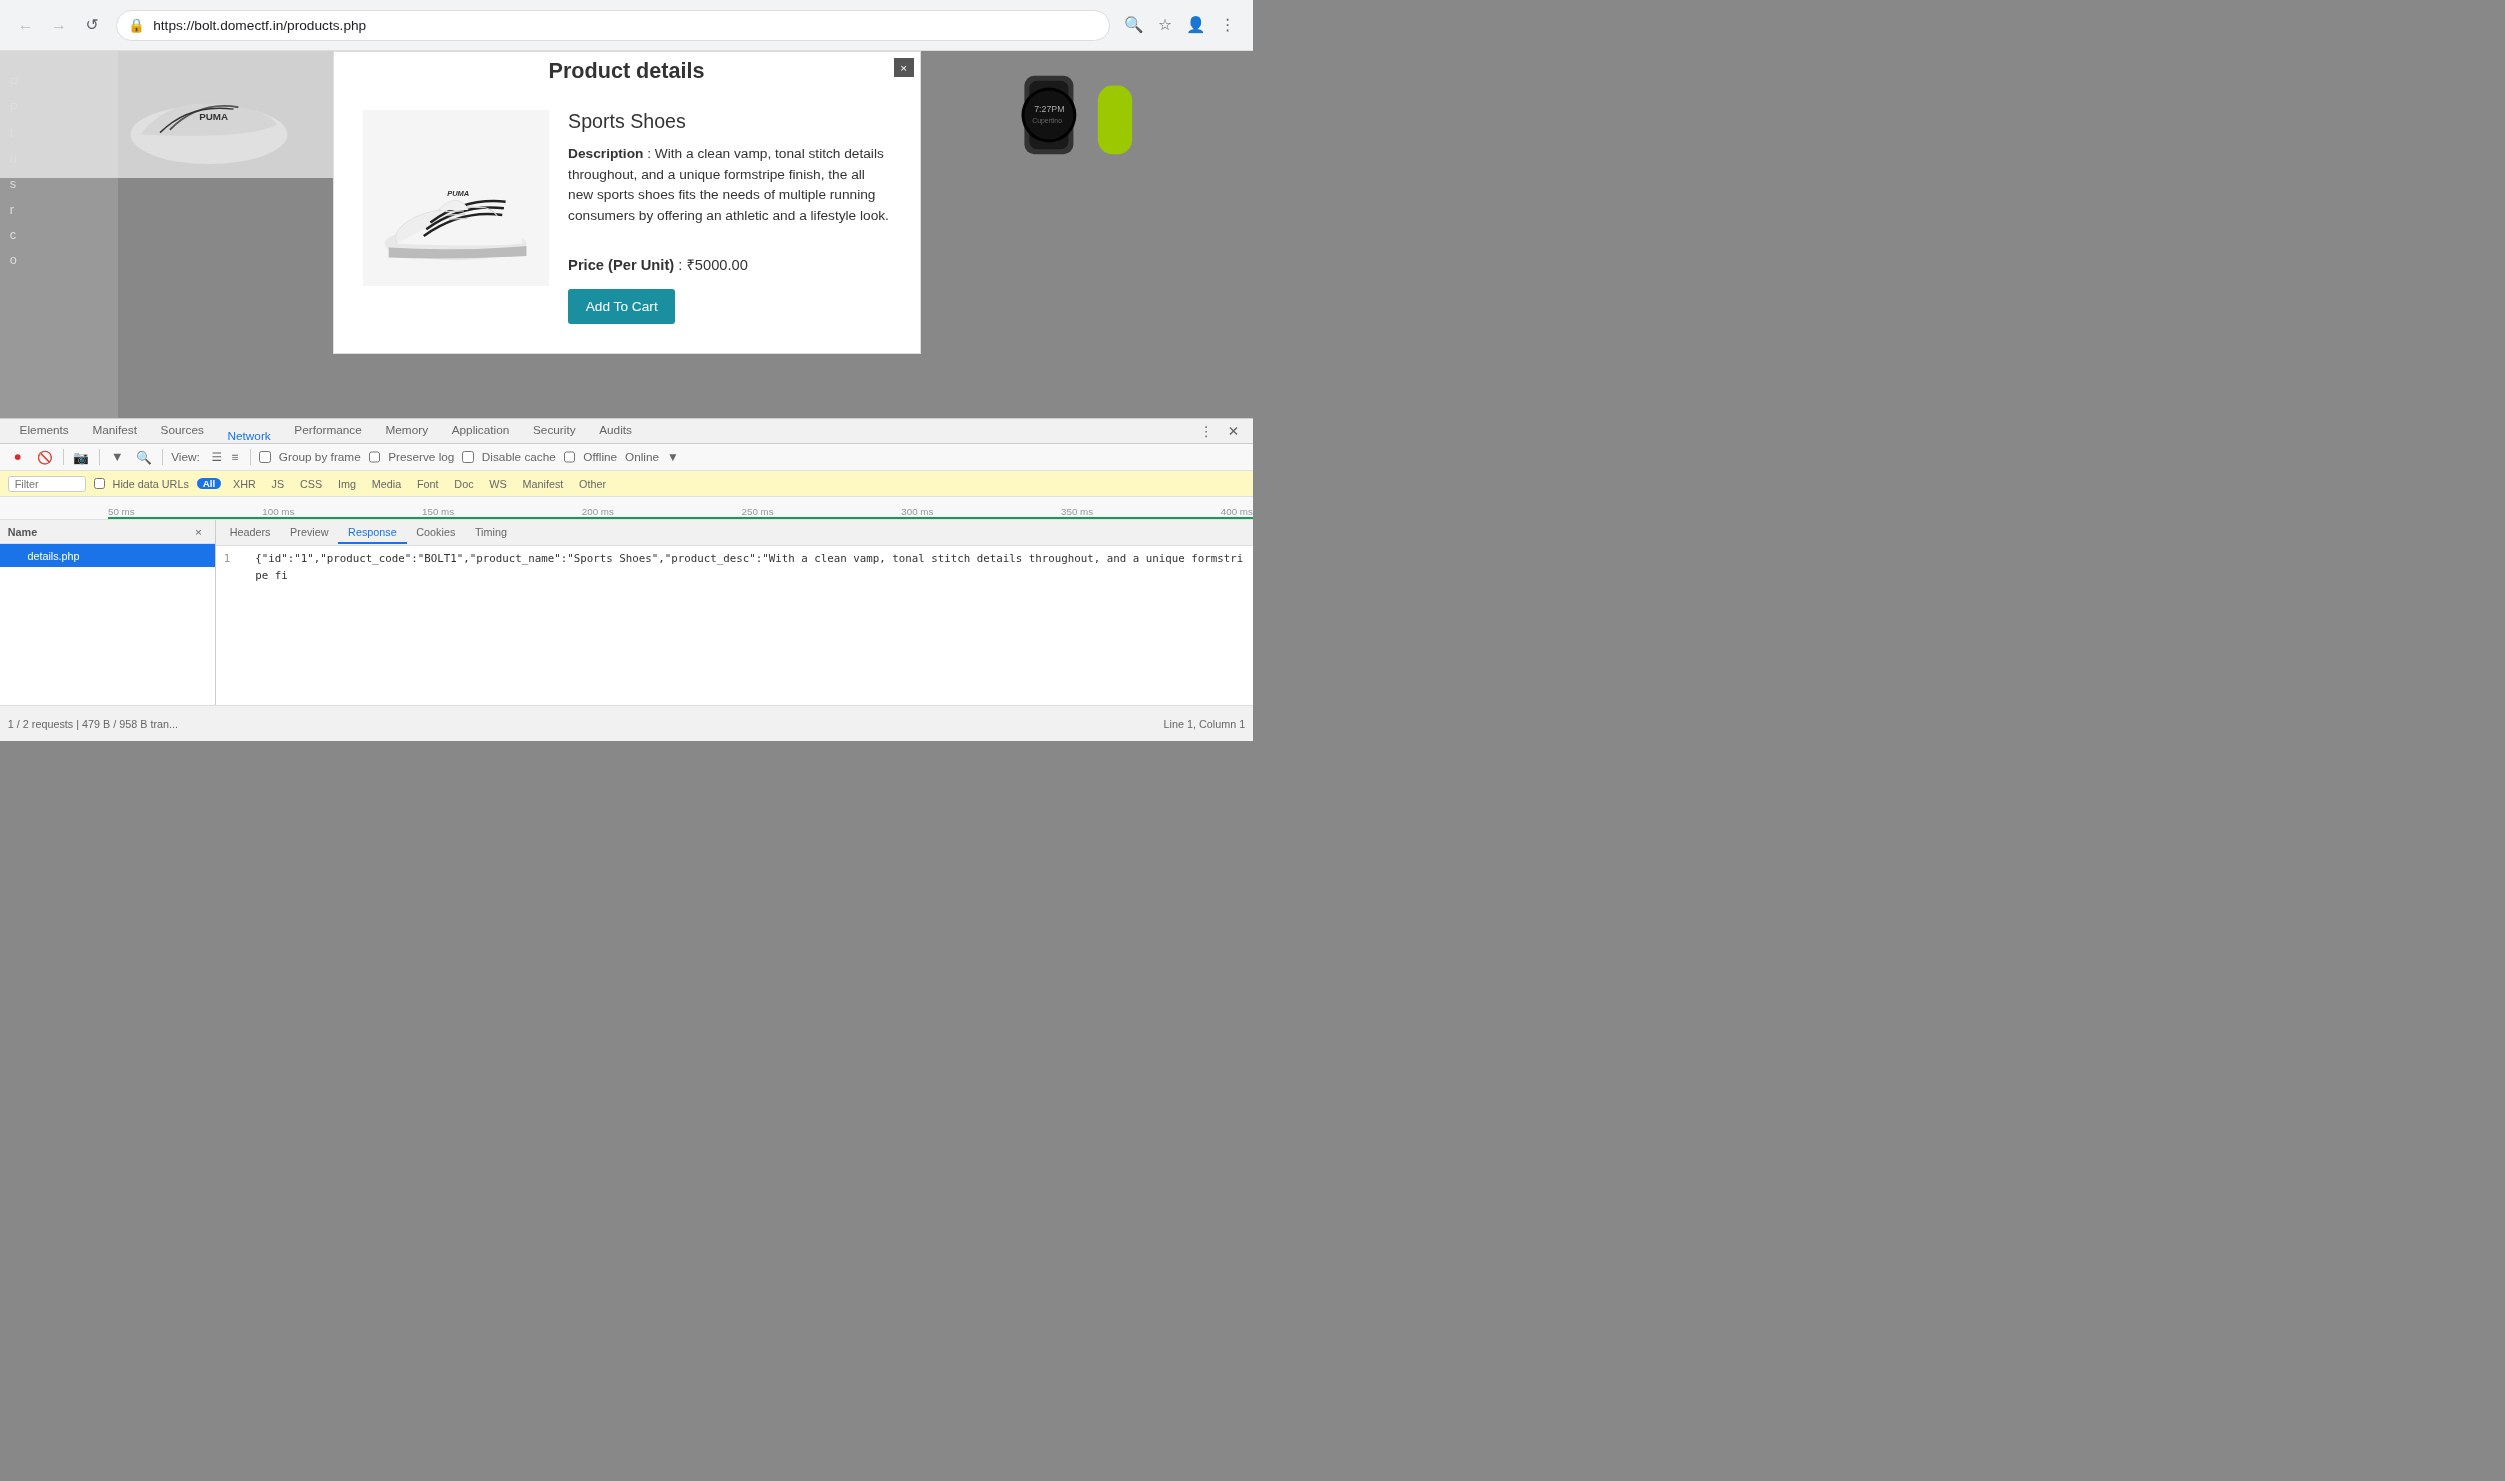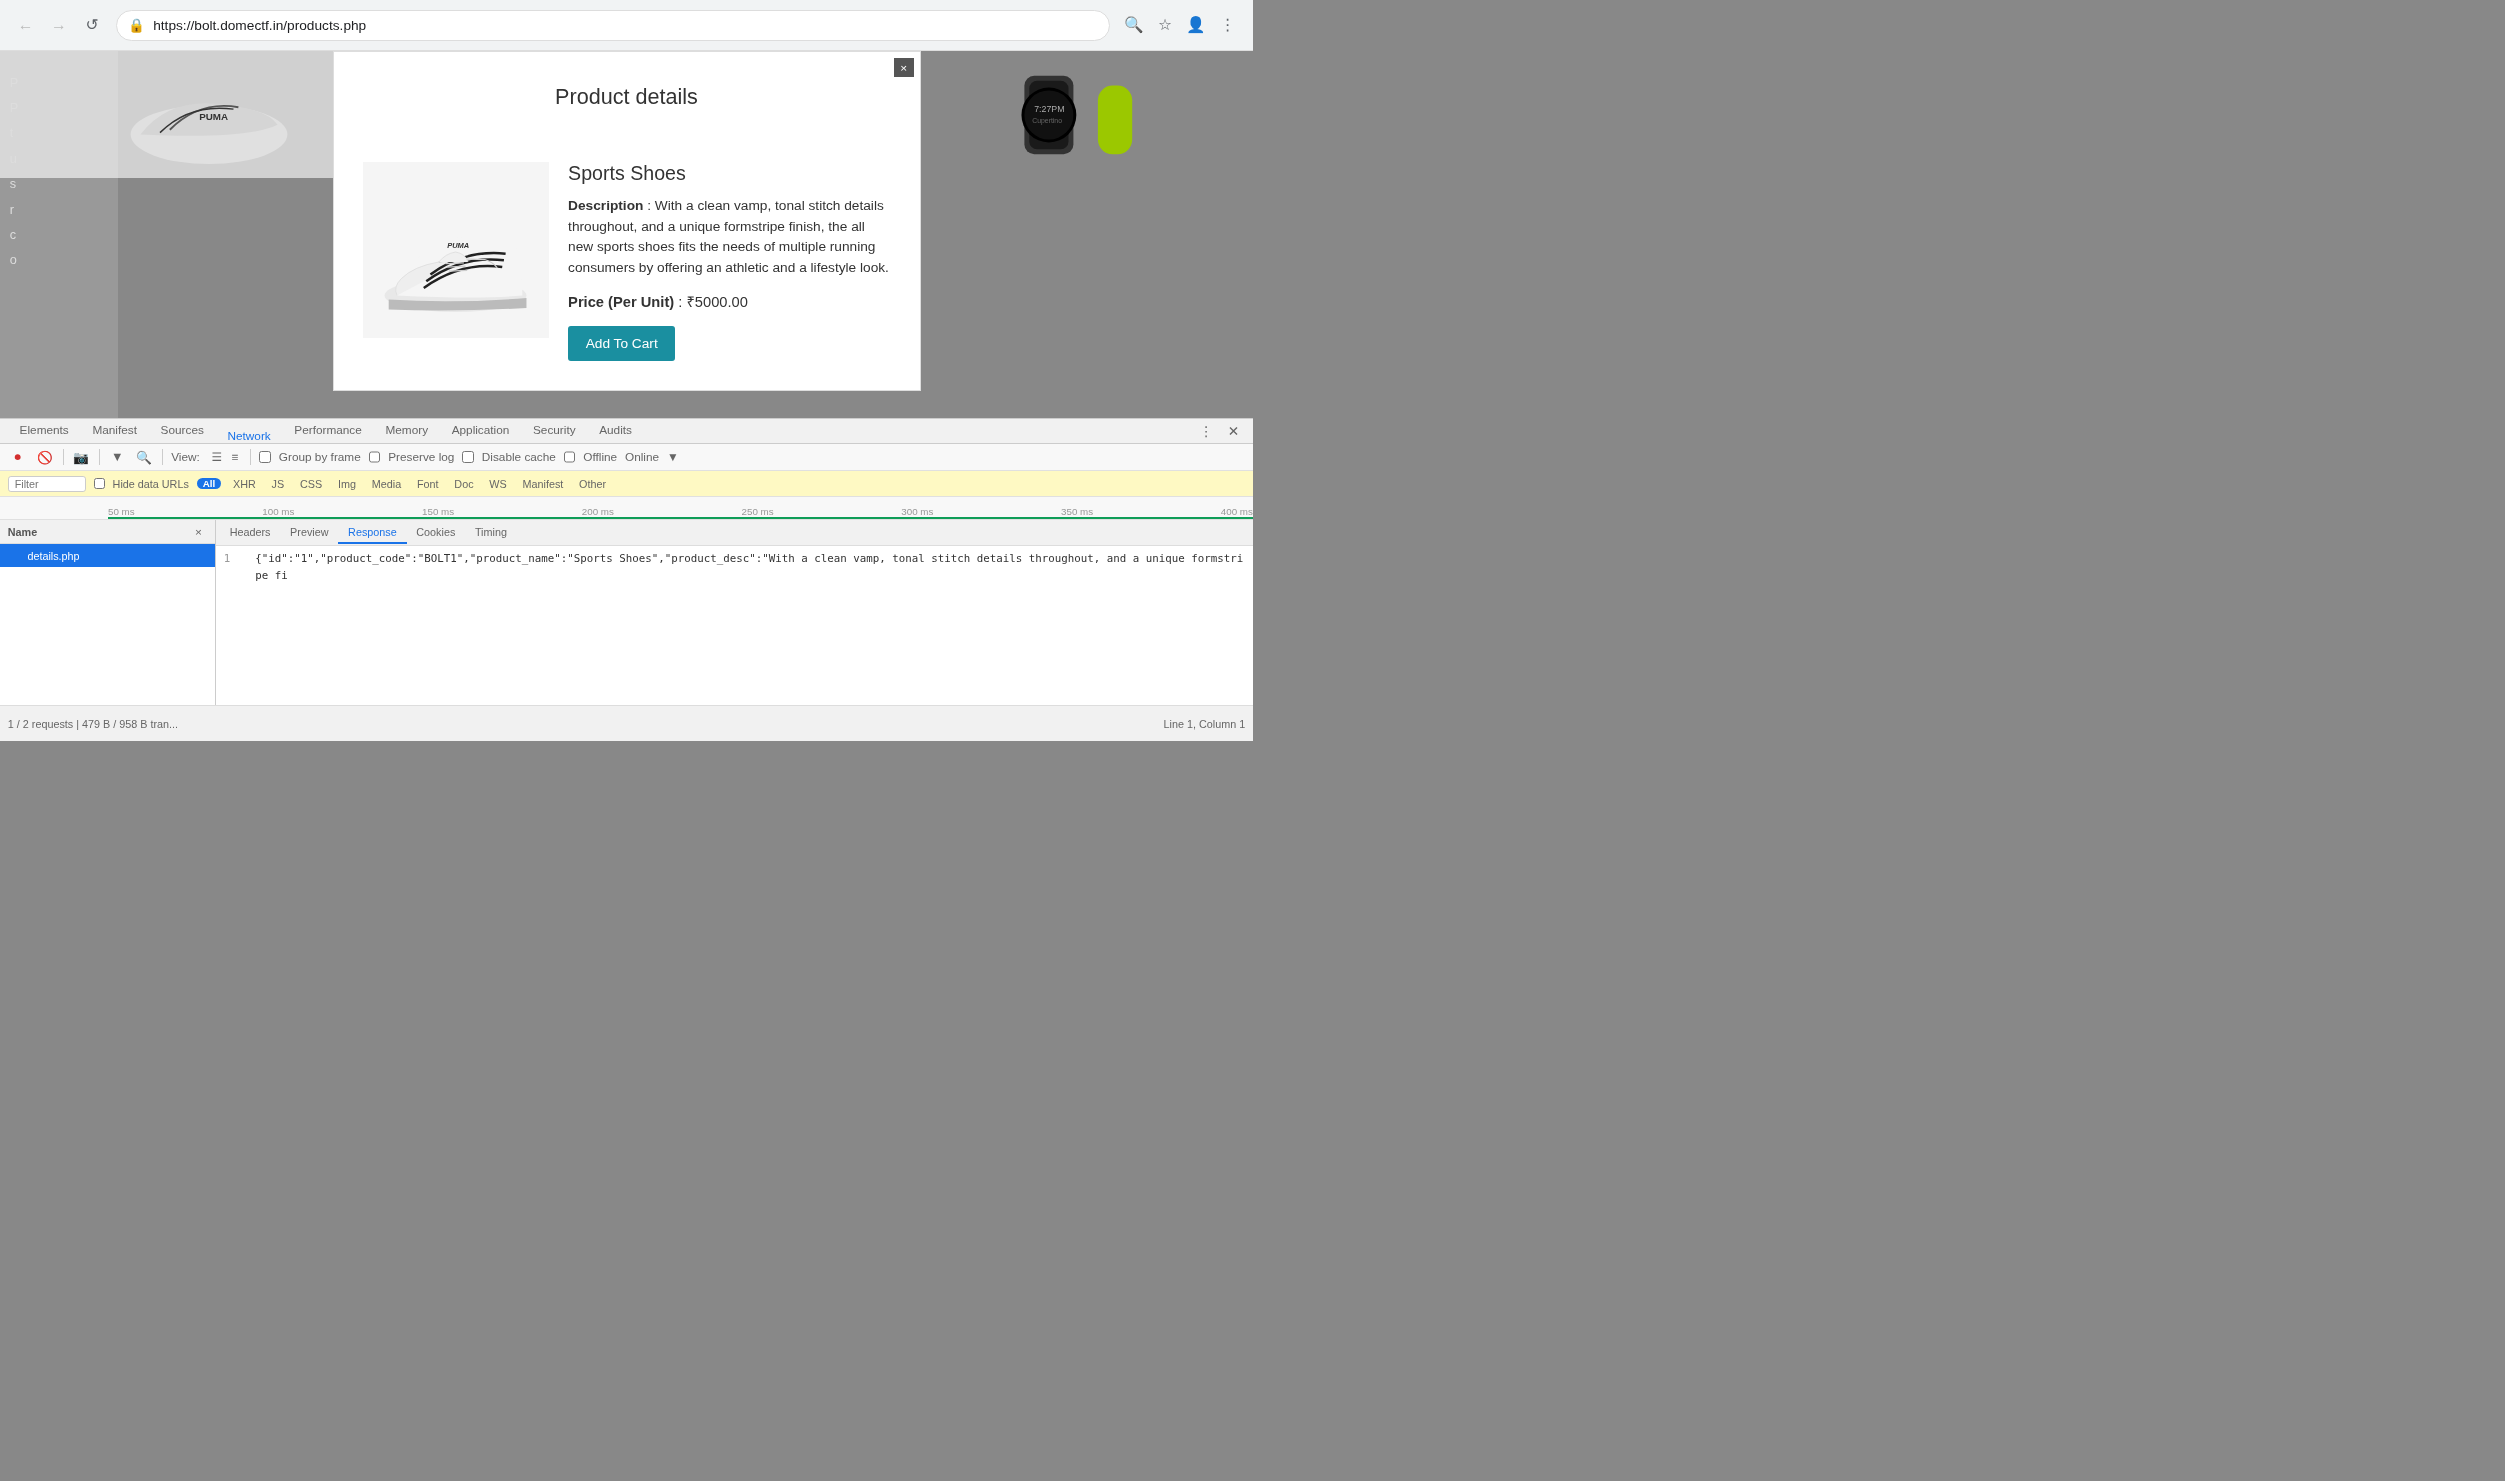--- a/index.html
+++ b/index.html
@@ -91,22 +91,22 @@
       display: flex; align-items: center; justify-content: center;
     }
     .modal-content {
       padding: 19.6px 29px 29px;
       display: flex;
       gap: 19.6px;
     }
     .modal-title {
       text-align: center;
       font-size: 21.6px;
-      font-weight: normal;
-      padding: 32px;
+      font-weight: bold;
+      padding: 6px;
       color: #333;
     }
     .product-image-area {
       width: 186px;
       flex-shrink: 0;
     }
     .shoe-image {
       width: 186px;
       height: 176px;
       background: #f5f5f5;
@@ -120,21 +120,21 @@
     .product-name-heading {
       font-size: 19.6px;
       font-weight: 500;
       color: #333;
       margin-bottom: 11.8px;
     }
     .product-desc {
       font-size: 13.7px;
       color: #333;
       line-height: 1.5;
-      margin-bottom: 12px;
+      margin-bottom: 27px;
     }
     .desc-label { font-weight: bold; }
     .product-price {
       font-size: 14.7px;
       color: #333;
       margin-bottom: 15.7px;
     }
     .price-label { font-weight: bold; }
     .add-to-cart-btn {
       background: #1a8fa0;

